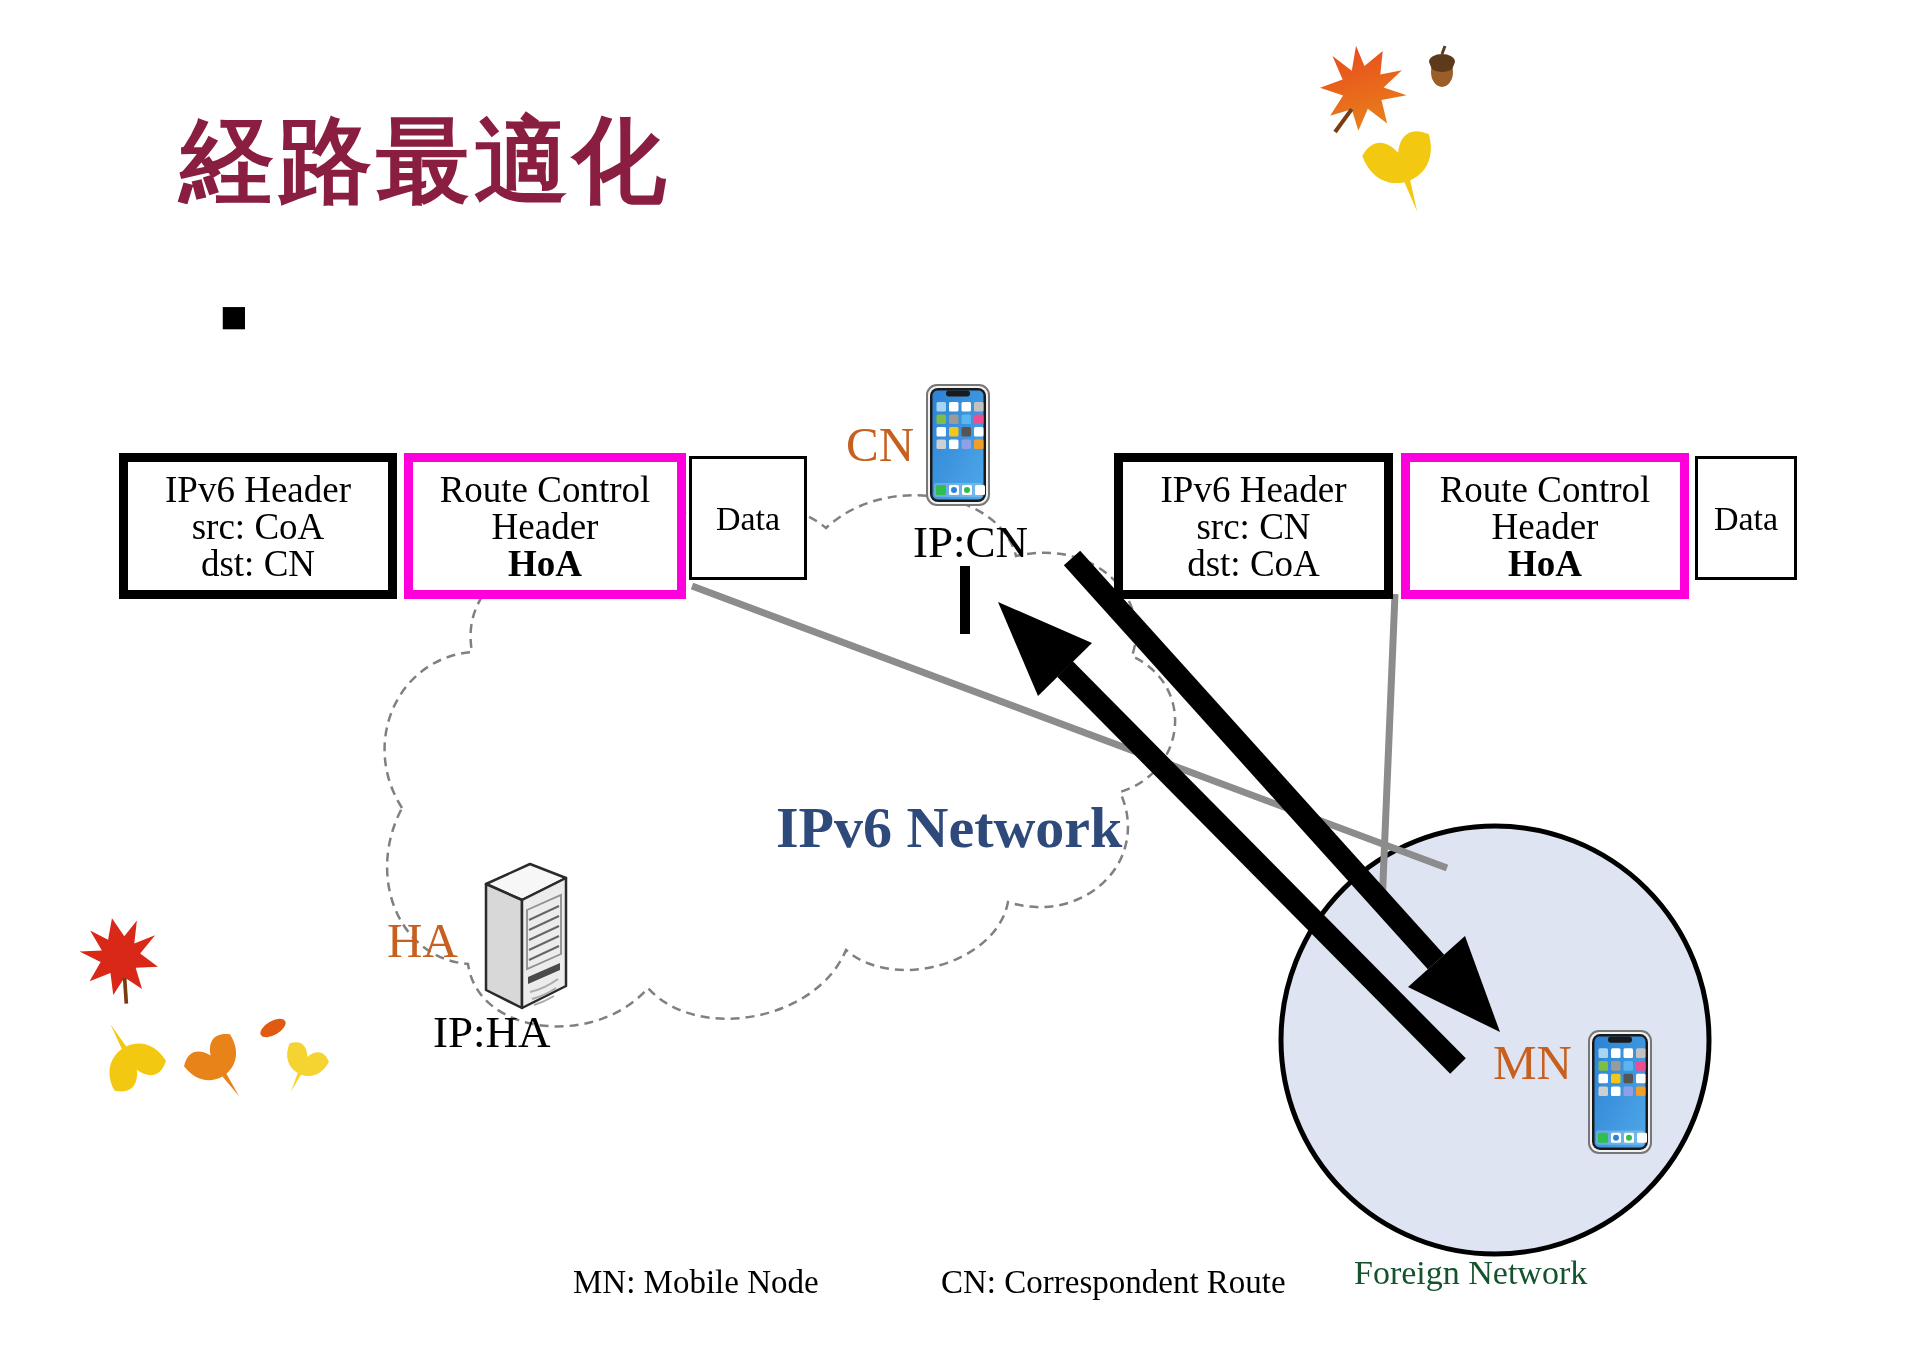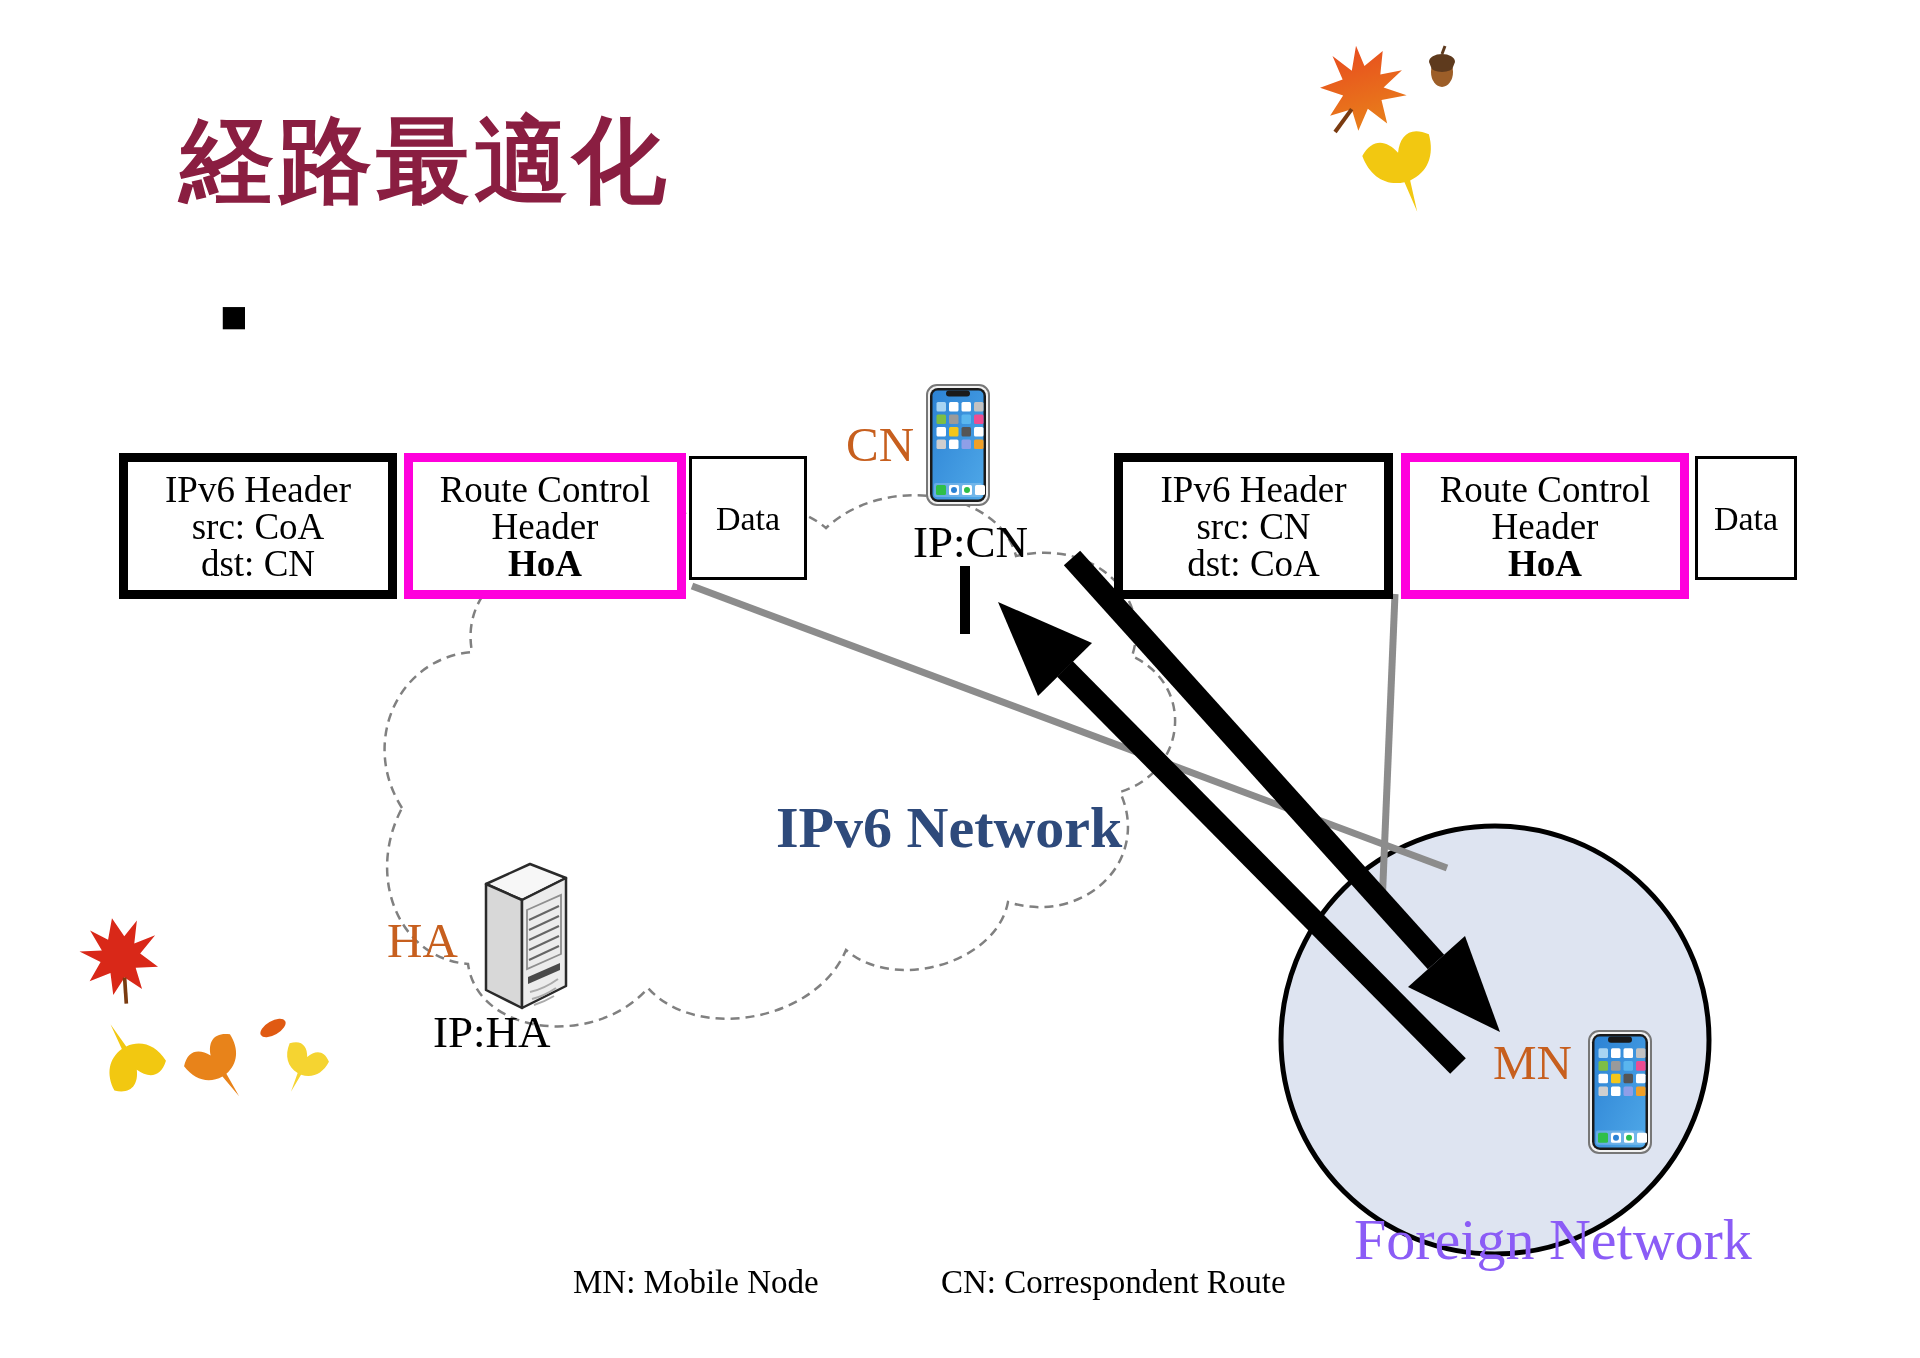--- a/index.html
+++ b/index.html
@@ -28,21 +28,21 @@
   
   .nodelabel{font-size:49px;font-weight:500;color:#C75F1E;}
   .iplabel{font-size:45px;color:#000;}
   #cn-label{left:846px;top:416px;}
   #cn-ip{left:898px;top:516px;margin-left:15px;}
   #ha-label{left:387px;top:912px;}
   #ha-ip{left:433px;top:1006px;}
   #mn-label{left:1493px;top:1034px;}
   #mn-ip{left:1496px;top:1156px;white-space:nowrap;}
   #cloud-label{left:768px;top:794px;font-size:58px;font-weight:600;color:#2E4A7B;margin-left:8px;}
-  #foreign-label{left:1354px;top:1206px;font-size:58px;font-weight:500;color:#8b5cf6;white-space:nowrap;}
+  #foreign-label{left:1354px;top:1254px;font-size:34px;font-weight:500;color:#14532d;white-space:nowrap;}
 
   
   .legend-col{top:1180px;color:#000;font-size:33px;line-height:41px;white-space:pre-wrap;}
   #legend-col1{left:573px;}
   #legend-col2{left:941px;}
 
   
   #cn-phone{left:926px;top:384px;width:64px;height:122px;}
   #mn-phone{left:1588px;top:1030px;width:64px;height:124px;}
   #ha-server{left:472px;top:858px;width:108px;height:155px;}

